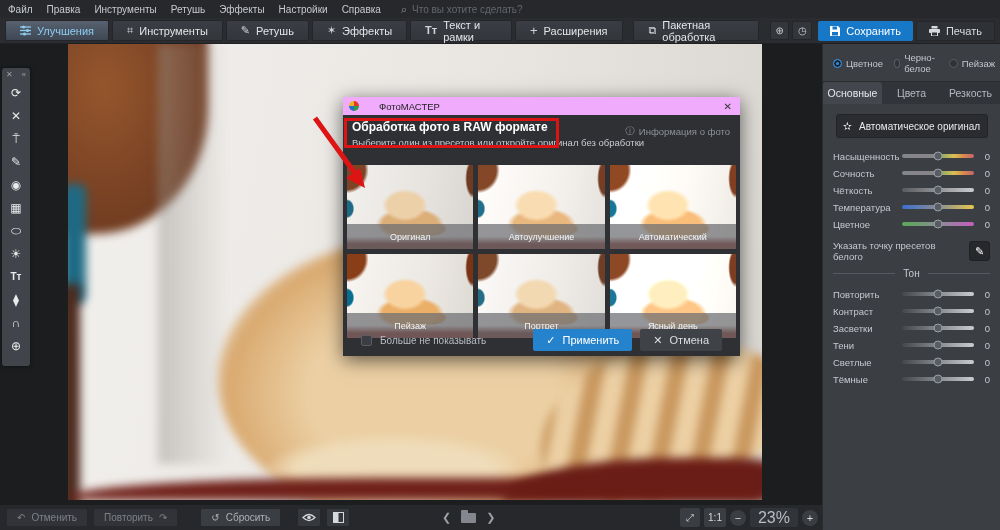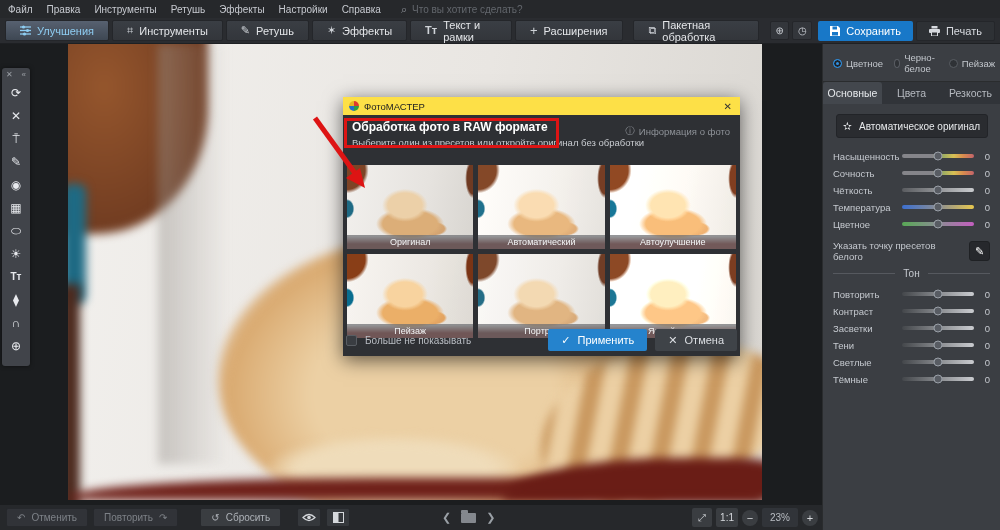--- a/index.html
+++ b/index.html
@@ -43,21 +43,21 @@
 
   
   .palette { position:absolute; left:2px; top:24px; width:28px; height:298px; background:#41444a; border-radius:3px; z-index:20; box-shadow:0 0 4px rgba(0,0,0,.5); }
   .pal-head { height:13px; display:flex; align-items:center; justify-content:space-between; padding:0 4px; color:#9preview; color:#9ba0a6; font-size:8px; }
   .pal-head span{ color:#9ba0a6; font-size:8px; cursor:pointer; }
   .pal-icons { display:flex; flex-direction:column; align-items:center; gap:7px; padding-top:4px; }
   .pal-icons .pi { width:20px; height:16px; display:flex; align-items:center; justify-content:center; color:#e8eaee; font-size:12px; cursor:pointer; line-height:1; }
 
   
   .dialog { position:absolute; left:343px; top:53px; width:397px; height:259px; z-index:40; box-shadow:0 4px 18px rgba(0,0,0,.6); }
-  .dlg-titlebar { height:18px; background:#fde047; display:flex; align-items:center; padding:0 6px; gap:5px; }
+  .dlg-titlebar { height:18px; background:#f0abfc; display:flex; align-items:center; padding:0 6px; gap:20px; }
   .dlg-logo { width:10px; height:10px; border-radius:50%; background:conic-gradient(#e03a2f 0 25%, #2e9e44 25% 50%, #2470c8 50% 75%, #e8b51f 75% 100%); }
   .dlg-title { font-size:9.5px; color:#222; flex:1; }
   .dlg-close { font-size:10px; color:#333; cursor:pointer; padding:0 2px; }
   .dlg-body { height:241px; background:#2e3034; position:relative; }
   .dlg-head { padding:5px 9px 4px; }
   .dlg-h1 { font-size:12px; font-weight:bold; color:#fff; }
   .dlg-h2 { font-size:9.5px; color:#c9ccd1; margin-top:3px; }
   .dlg-info { position:absolute; right:10px; top:10px; display:flex; align-items:center; gap:4px; color:#8e9298; font-size:9.5px; cursor:pointer; }
   .grid { position:absolute; left:4px; top:50px; width:389px; display:grid; grid-template-columns:repeat(3,1fr); gap:5px; }
   .thumb { position:relative; height:84px; overflow:hidden; cursor:pointer; }
@@ -71,22 +71,22 @@
       radial-gradient(ellipse 8% 16% at 0% 52%, #1e6a84 0 58%, rgba(30,106,132,0) 72%),
       radial-gradient(ellipse 10% 38% at 100% 16%, #6f3a22 0 48%, rgba(111,58,34,0) 62%),
       linear-gradient(180deg, rgba(0,0,0,0) 0 85%, #6d241c 94%),
       linear-gradient(100deg, #f2f0ed 0%, #e6e3df 60%, #d8d5d0 100%);
   }
   .thumb:nth-child(2) .mini-photo { filter:brightness(1.06); }
   .thumb:nth-child(3) .mini-photo { filter:brightness(1.1) saturate(1.15); }
   .thumb:nth-child(4) .mini-photo { filter:saturate(1.25) contrast(1.05); }
   .thumb:nth-child(5) .mini-photo { filter:brightness(1.04) saturate(.92); }
   .thumb:nth-child(6) .mini-photo { filter:brightness(1.12) contrast(1.06); }
-  .caption { position:absolute; left:0; right:0; bottom:0; height:14px; background:rgba(108,110,114,.72); color:#f4f5f6; font-size:9px; display:flex; align-items:center; justify-content:center; }
-  .dlg-footer { position:absolute; left:0; right:0; bottom:0; height:32px; display:flex; align-items:center; padding:0 3px; gap:8px; }
+  .caption { position:absolute; left:0; right:0; bottom:0; height:25px; background:rgba(108,110,114,.72); color:#f4f5f6; font-size:9px; display:flex; align-items:center; justify-content:center; }
+  .dlg-footer { position:absolute; left:0; right:0; bottom:0; height:32px; display:flex; align-items:center; padding:0 18px; gap:8px; }
   .chk { width:11px; height:11px; background:#3a3d42; border:1px solid #595d63; border-radius:2px; cursor:pointer; }
   .chk-label { font-size:10px; color:#b9bdc3; }
   .dlg-btn { height:22px; display:flex; align-items:center; gap:7px; padding:0 13px; border-radius:2px; font-size:11px; cursor:pointer; }
   .apply { background:#2583cd; color:#fff; }
   .cancel { background:#3f4348; color:#dcdfe3; }
   .dlg-btn .bic { font-size:11px; }
 
   
   .anno-rect { position:absolute; left:344px; top:74px; width:215px; height:30px; border:3px solid #dd1414; z-index:50; pointer-events:none; }
   .anno-arrow { position:absolute; left:305px; top:68px; z-index:50; pointer-events:none; }
@@ -96,21 +96,21 @@
   .bbtn { height:19px; display:flex; align-items:center; gap:6px; padding:0 10px; background:#313338; border:1px solid #26282c; border-radius:2px; font-size:10px; color:#7d8187; cursor:pointer; }
   .bbtn.reset { color:#aeb2b8; background:#3a3d41; }
   .ibtn { width:24px; height:19px; background:#35383c; border:1px solid #26282c; border-radius:2px; display:flex; align-items:center; justify-content:center; color:#d5d8dc; cursor:pointer; font-size:11px; }
   .nav { position:absolute; left:438px; display:flex; align-items:center; gap:6px; }
   .nav .arr { color:#9aa0a6; font-size:11px; cursor:pointer; padding:2px 4px; }
   .folder { width:15px; height:10px; background:#84888e; border-radius:1px; position:relative; cursor:pointer; }
   .folder::before { content:""; position:absolute; left:0; top:-3px; width:7px; height:3px; background:#84888e; border-radius:1px 1px 0 0; }
   .zoomctl { position:absolute; right:4px; display:flex; align-items:center; gap:4px; }
   .zbtn { min-width:20px; height:19px; background:#3a3d41; border-radius:2px; display:flex; align-items:center; justify-content:center; color:#d5d8dc; font-size:10px; padding:0 4px; cursor:pointer; }
   .zround { width:16px; height:16px; border-radius:50%; background:#3a3d41; color:#d5d8dc; display:flex; align-items:center; justify-content:center; font-size:11px; cursor:pointer; }
-  .zlevel { font-size:10px; color:#b9bdc3; background:#313439; height:19px; display:flex; align-items:center; padding:0 8px; border-radius:2px; }
+  .zlevel { font-size:16px; color:#b9bdc3; background:#313439; height:19px; display:flex; align-items:center; padding:0 8px; border-radius:2px; }
 
   
   .rpanel { position:absolute; left:822px; top:44px; width:178px; height:486px; background:#3b3e43; border-left:1px solid #2a2c2e; z-index:30; }
   .modes { display:flex; align-items:center; gap:11px; padding:8px 10px 7px; }
   .mode { display:flex; align-items:center; gap:4px; cursor:pointer; }
   .radio { width:9px; height:9px; border-radius:50%; background:#2f3236; border:1px solid #595d63; }
   .radio.sel { background:#2e8fe0; border-color:#2e8fe0; box-shadow:inset 0 0 0 2px #20242a; }
   .mode span.lbl { font-size:9.5px; color:#c3c7cd; }
   .rtabs { display:flex; height:23px; background:#313439; border-top:1px solid #2a2c2e; }
   .rtab { flex:1; display:flex; align-items:center; justify-content:center; font-size:10.5px; color:#b6bac0; cursor:pointer; }
@@ -277,25 +277,25 @@
           <span>ⓘ</span>
           <span>Информация о фото</span>
         </div>
         <div class="grid">
           <div class="thumb selected">
             <div class="mini-photo"></div>
             <div class="caption">Оригинал</div>
           </div>
           <div class="thumb">
             <div class="mini-photo"></div>
+            <div class="caption">Автоулучшение</div>
+          </div>
+          <div class="thumb">
+            <div class="mini-photo"></div>
             <div class="caption">Автоматический</div>
-          </div>
-          <div class="thumb">
-            <div class="mini-photo"></div>
-            <div class="caption">Автоулучшение</div>
           </div>
           <div class="thumb">
             <div class="mini-photo"></div>
             <div class="caption">Пейзаж</div>
           </div>
           <div class="thumb">
             <div class="mini-photo"></div>
             <div class="caption">Портрет</div>
           </div>
           <div class="thumb">

